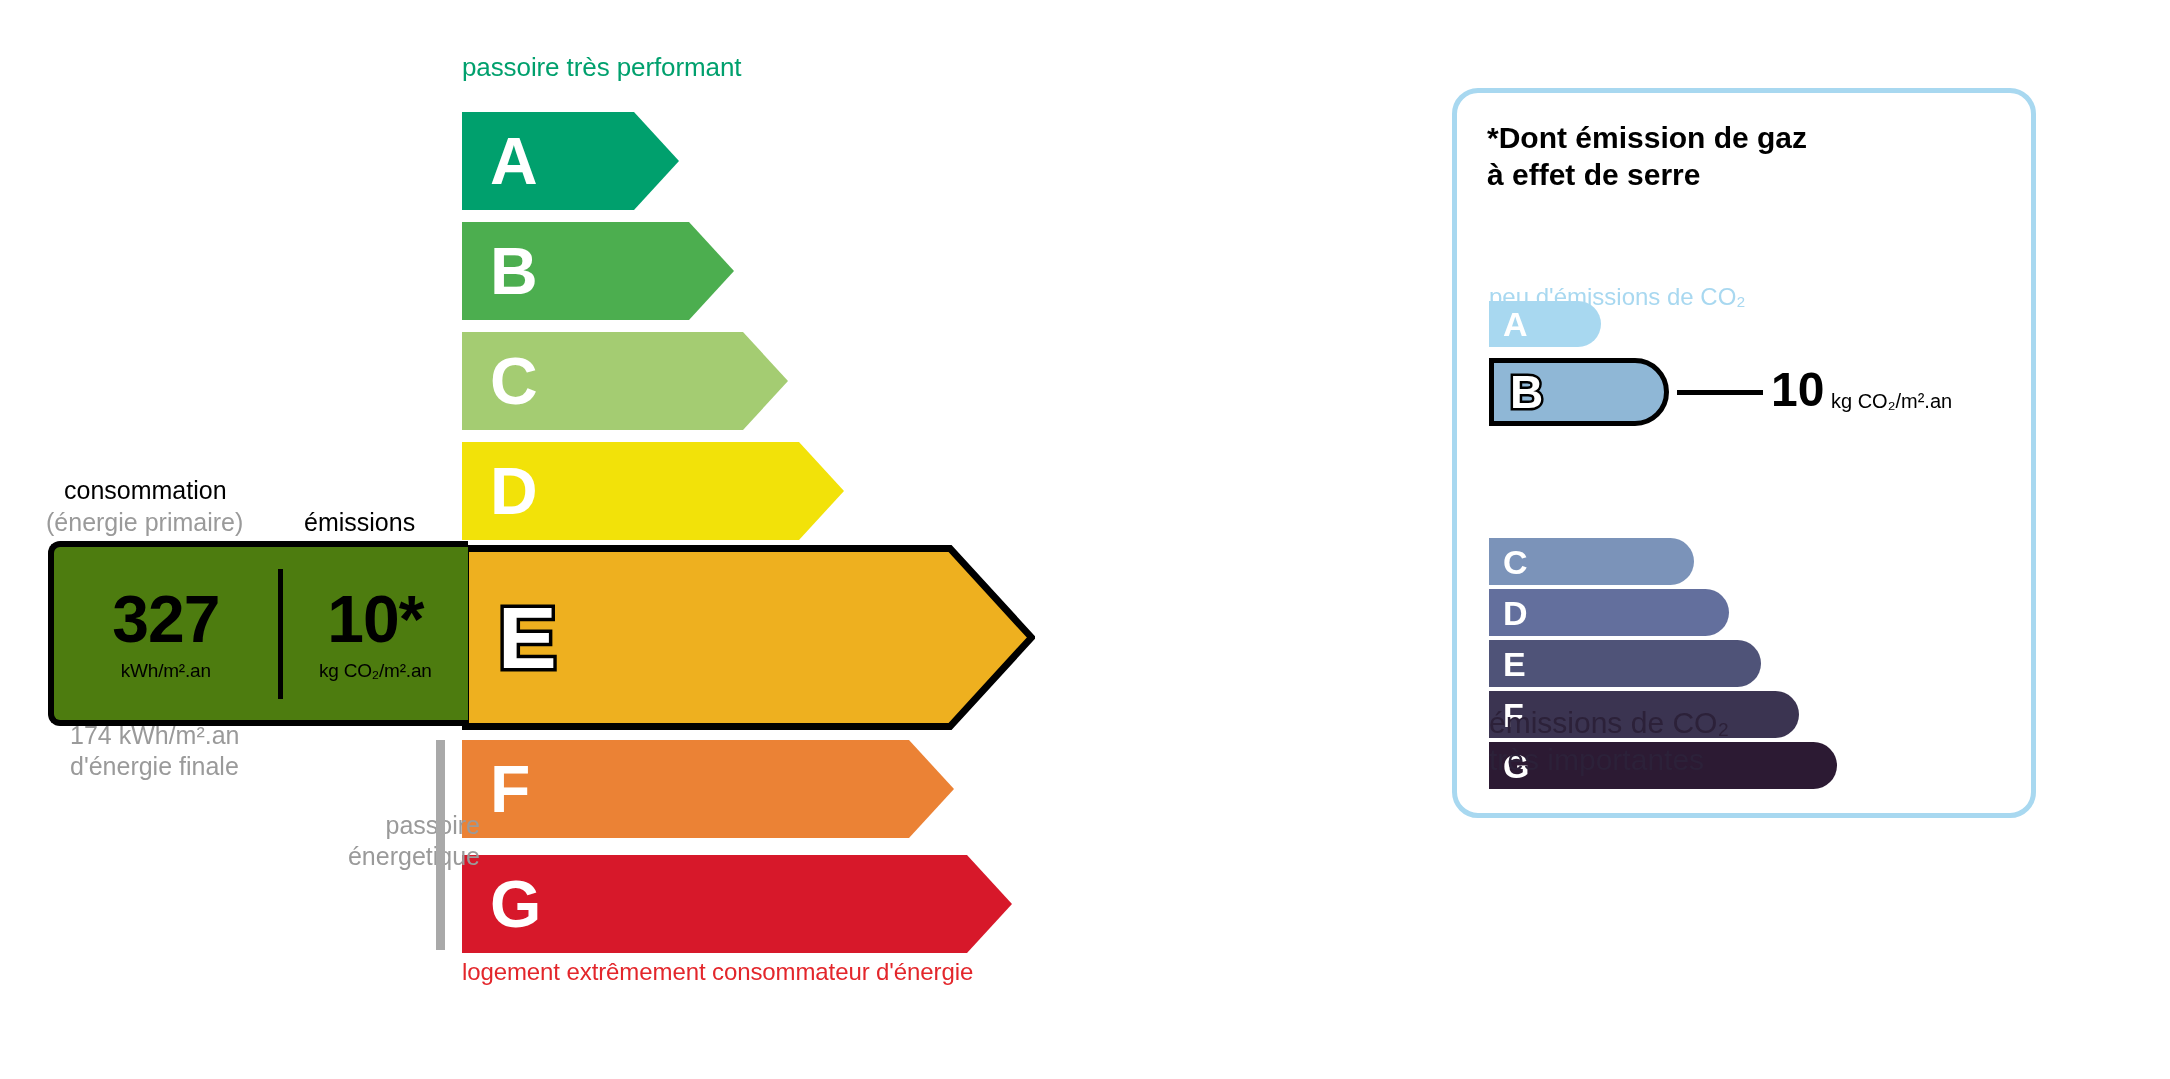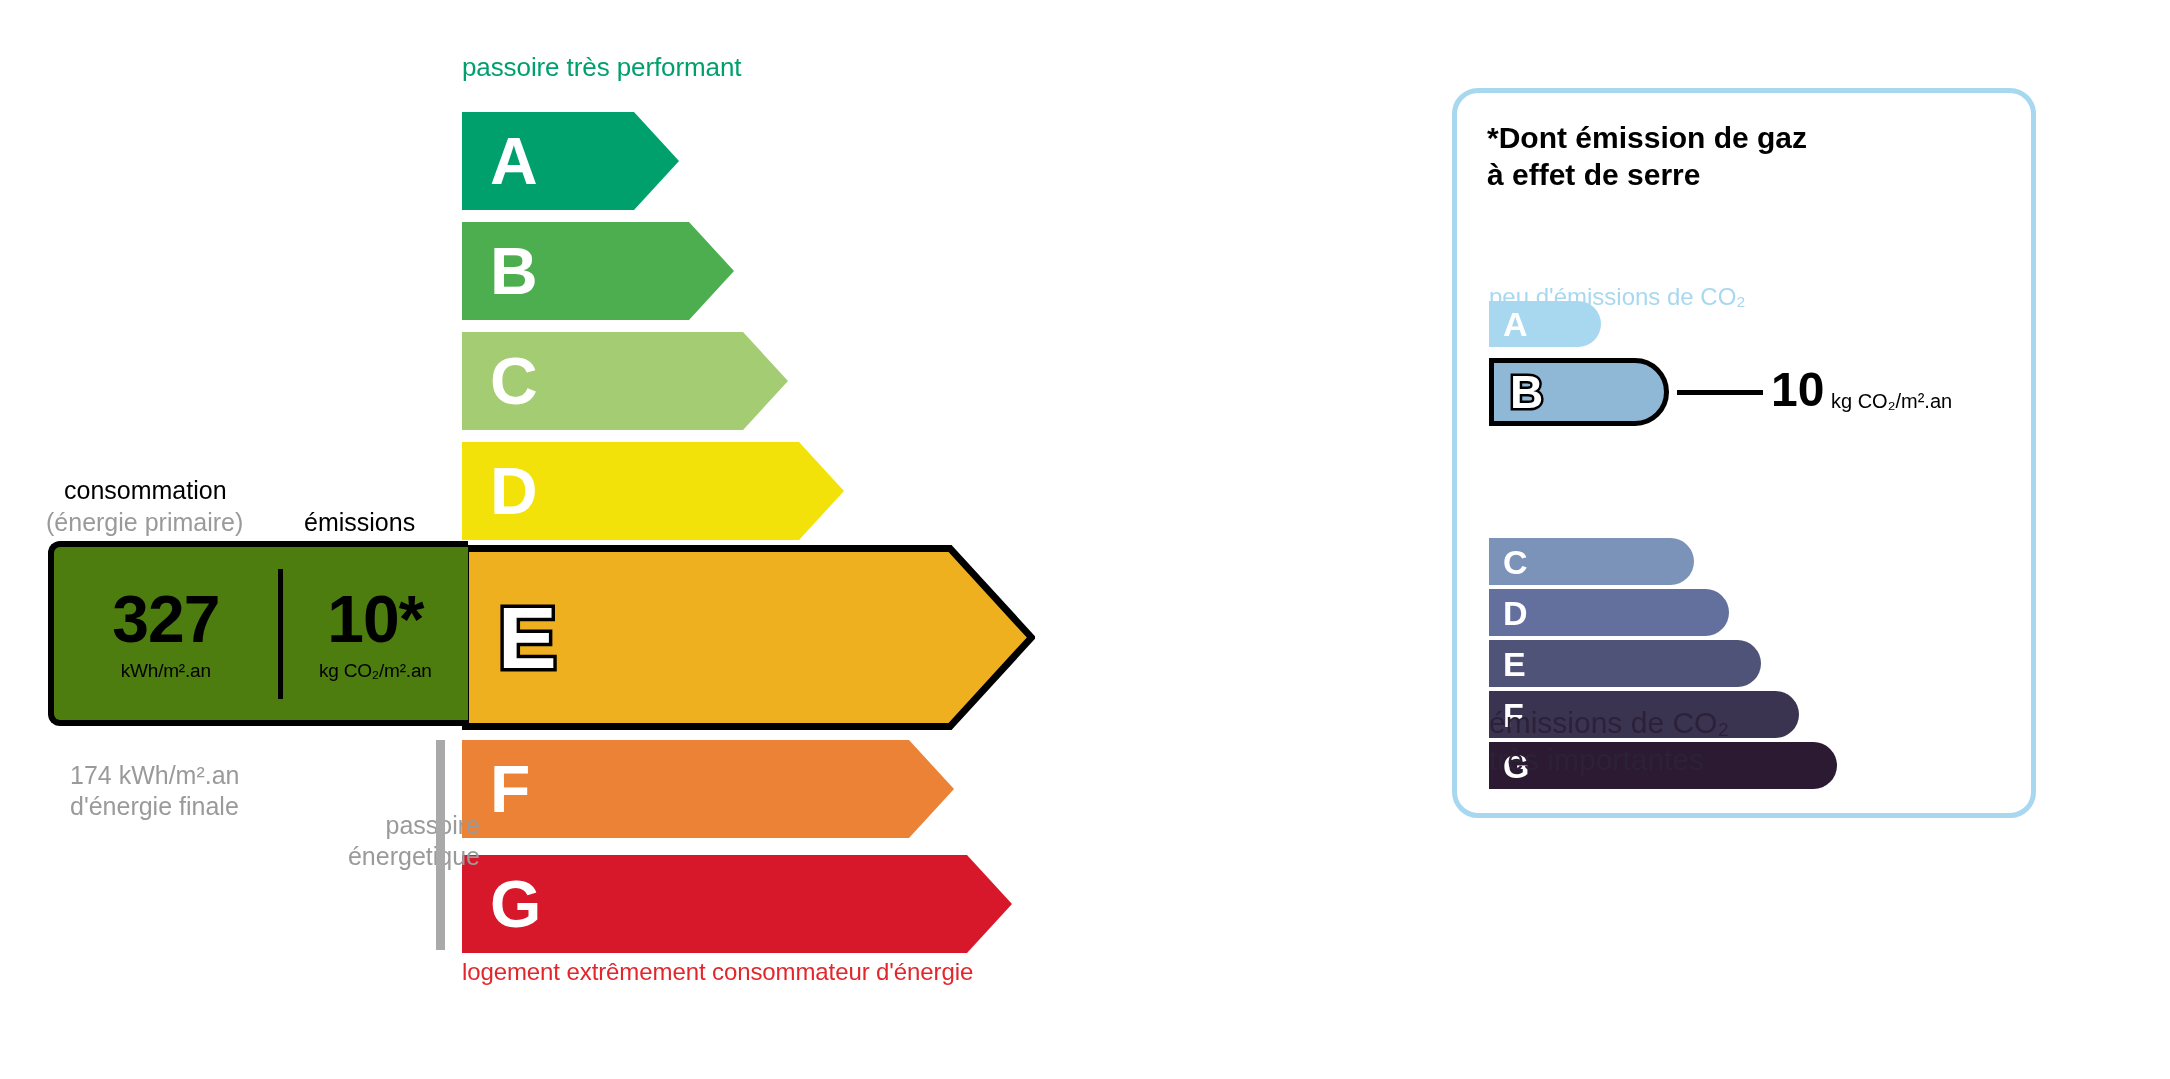--- a/index.html
+++ b/index.html
@@ -130,21 +130,21 @@
   }
   #label-consommation { left: 64px; top: 476px; }
   #label-energie-primaire {
     left: 46px; top: 508px; color: #9a9a9a;
   }
   #label-emissions { left: 304px; top: 508px; }
 
   #finale-note {
     position: absolute;
     left: 70px;
-    top: 760px;
+    top: 720px;
     font-size: 25px;
     color: #9a9a9a;
     line-height: 1.25;
     white-space: nowrap;
   }
 
   #passoire-note {
     position: absolute;
     left: 290px;
     top: 810px;

